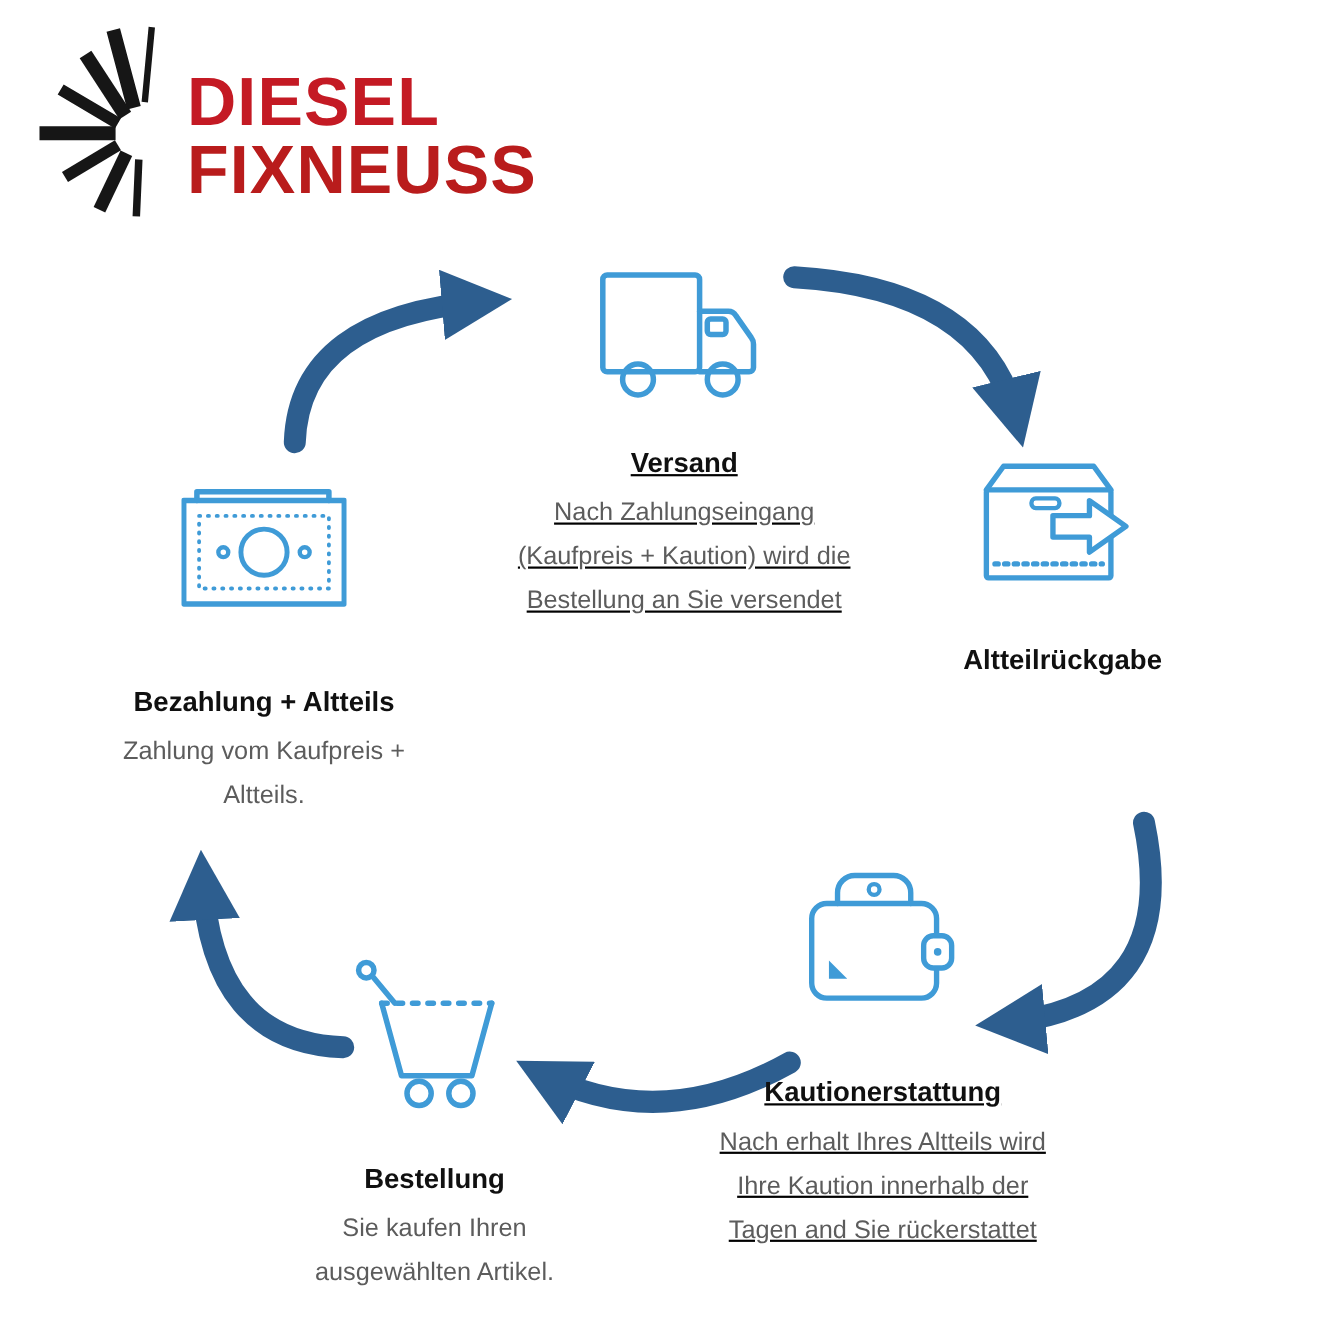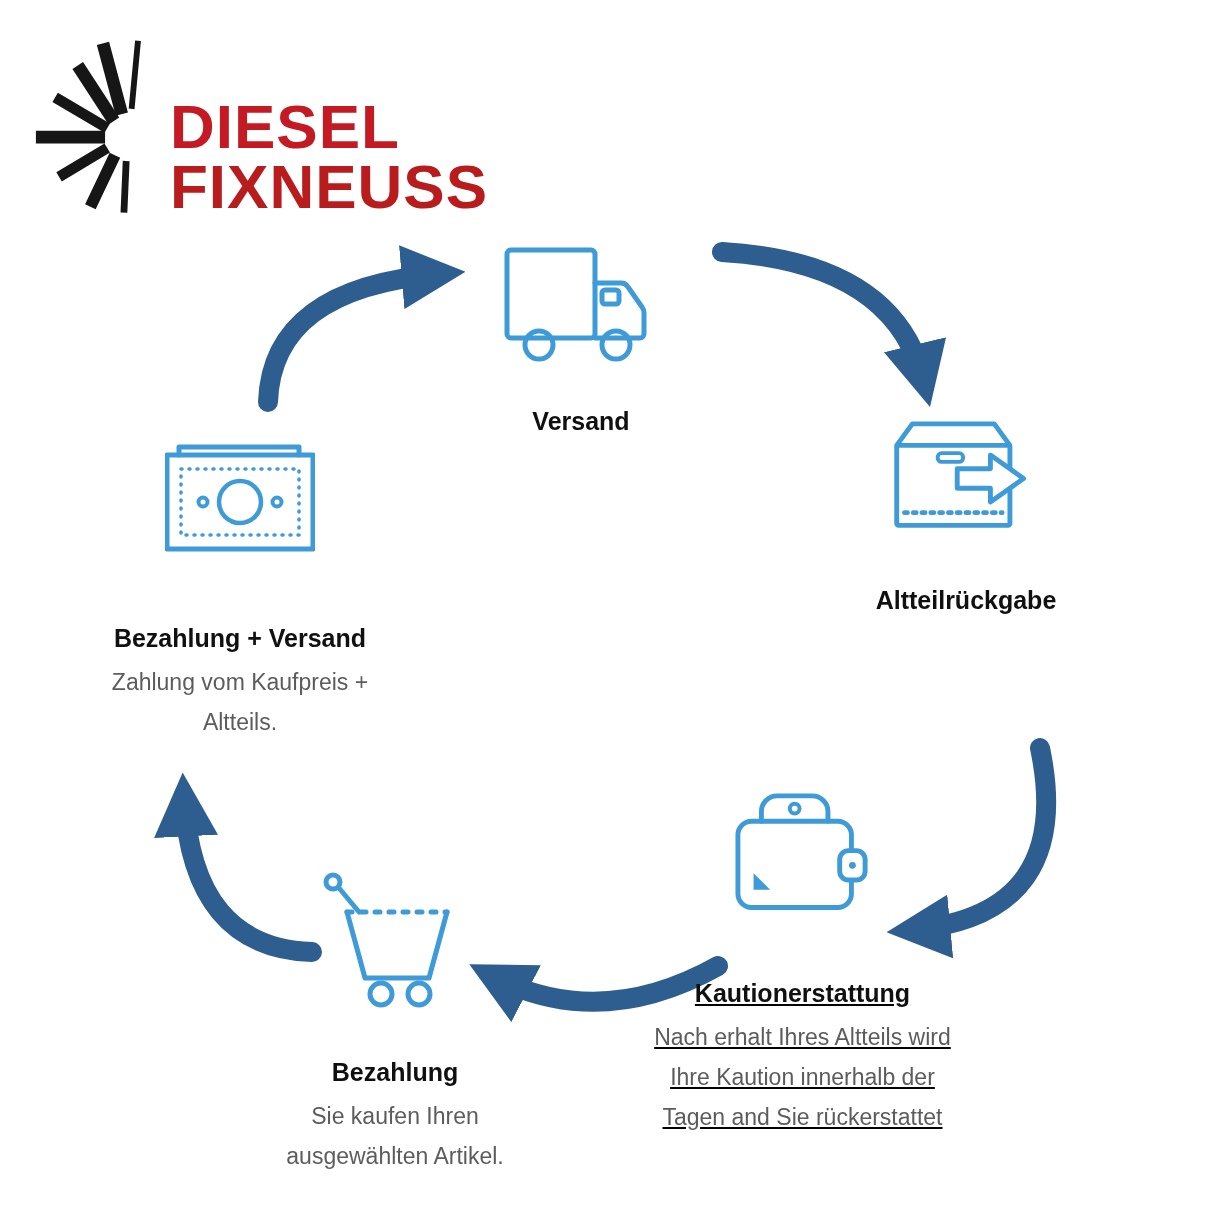--- a/index.html
+++ b/index.html
@@ -1,33 +1,33 @@
 <!DOCTYPE html>
 <html><head>
 <meta charset="utf-8">
 <style>
   * { margin:0; padding:0; box-sizing:border-box; }
   html,body { background:#ffffff; }
   body { font-family:"Liberation Sans", sans-serif; }
   .canvas{ position:relative; width:1214px; height:1214px; background:#fff; overflow:hidden; }
 
   
-  .logo{ position:absolute; left:30px; top:24px; display:flex; align-items:flex-end; }
+  .logo{ position:absolute; left:30px; top:8px; display:flex; align-items:center; }
   .logo-burst{ width:118px; height:190px; margin-top:4px; }
   .logo-text{ margin-left:22px; margin-top:40px; line-height:0.98; letter-spacing:1px; }
   .logo-line1{ font-size:62px; font-weight:bold; color:#c41a24; }
   .logo-line2{ font-size:62px; font-weight:bold; color:#b91c1c; }
 
   
   .step{ position:absolute; display:flex; flex-direction:column; align-items:center; text-align:center; }
   .step .icon-wrap{ display:flex; justify-content:center; }
   .step .title{ font-size:25px; font-weight:bold; color:#101010; margin-bottom:9px; }
   .step .line{ font-size:23px; color:#5c5c5c; line-height:40px; white-space:nowrap; }
 
-  #step-versand          { left:411px; top:245px; width:340px; }
+  #step-versand          { left:452px; top:245px; width:340px;text-decoration:underline; }
   #step-versand .icon-wrap{ margin-bottom:42px; }
   #step-altteilrueckgabe { left:816px; top:418px; width:300px; }
   #step-altteilrueckgabe .icon-wrap{ margin-bottom:46px; }
   #step-bezahlung        { left:80px;  top:437px; width:320px; }
   #step-bezahlung .icon-wrap{ margin-bottom:72px; }
   #step-kautionerstattung{ left:630px; top:790px; width:345px;text-decoration:underline; }
   #step-kautionerstattung .icon-wrap{ margin-bottom:52px; }
   #step-sofortkauf       { left:255px; top:860px; width:280px; }
   #step-sofortkauf .icon-wrap{ margin-bottom:48px; }
 
@@ -82,20 +82,25 @@
           <path d="M91 38 h26 a8 8 0 0 1 7 4 l14 20 a10 10 0 0 1 2 6 v21 a4 4 0 0 1 -4 4 h-45"></path>
           <rect x="98" y="45" width="17" height="14" rx="3"></rect>
         </g>
         <g class="blue-icon" fill="#ffffff">
           <circle cx="35" cy="100" r="14"></circle>
           <circle cx="112" cy="100" r="14"></circle>
         </g>
       </svg>
     </div>
     <div class="title">Versand</div>
+    <div class="body">
+      <div class="line">Nach Zahlungseingang</div>
+      <div class="line">(Kaufpreis + Kaution) wird die</div>
+      <div class="line">Bestellung an Sie versendet</div>
+    </div>
   </div>
 
   <div class="step" id="step-altteilrueckgabe">
     <div class="icon-wrap">
       <svg width="150" height="122" viewBox="0 0 150 125">
         <g class="blue-icon">
           <rect x="4" y="28" width="116" height="82" rx="2"></rect>
           <path d="M4 28 L20 6 H104 L120 28"></path>
           <rect x="46" y="36" width="26" height="9" rx="4" stroke-width="4"></rect>
           <path d="M12 97 H112" stroke-dasharray="3 6"></path>
@@ -112,21 +117,21 @@
         <g class="blue-icon">
           <path d="M14 18 v-8 h120 v8"></path>
           <rect x="2" y="18" width="146" height="94"></rect>
           <rect x="16" y="32" width="118" height="66" stroke-width="3.5" stroke-dasharray="1 7"></rect>
           <circle cx="75" cy="65" r="21" stroke-width="4.5"></circle>
           <circle cx="38" cy="65" r="4.5" stroke-width="4"></circle>
           <circle cx="112" cy="65" r="4.5" stroke-width="4"></circle>
         </g>
       </svg>
     </div>
-    <div class="title">Bezahlung + Versand</div>
+    <div class="title">Bezahlung + Altteils</div>
     <div class="body">
       <div class="line">Zahlung vom Kaufpreis +</div>
       <div class="line">Altteils.</div>
     </div>
   </div>
 
   <div class="step" id="step-kautionerstattung">
     <div class="icon-wrap">
       <svg width="137" height="137" viewBox="0 0 140 140">
         <g class="blue-icon">
@@ -153,20 +158,20 @@
         <g class="blue-icon">
           <circle cx="16" cy="22" r="7"></circle>
           <line x1="22" y1="28" x2="42" y2="52"></line>
           <path d="M30 52 L48 118 H112 L130 52"></path>
           <path d="M30 52 H130" stroke-dasharray="5 9"></path>
           <circle cx="64" cy="134" r="11"></circle>
           <circle cx="102" cy="134" r="11"></circle>
         </g>
       </svg>
     </div>
-    <div class="title">Bezahlung</div>
+    <div class="title">Bestellung</div>
     <div class="body">
       <div class="line">Sie kaufen Ihren</div>
       <div class="line">ausgewählten Artikel.</div>
     </div>
   </div>
 
 </div>
 
 </body></html>

